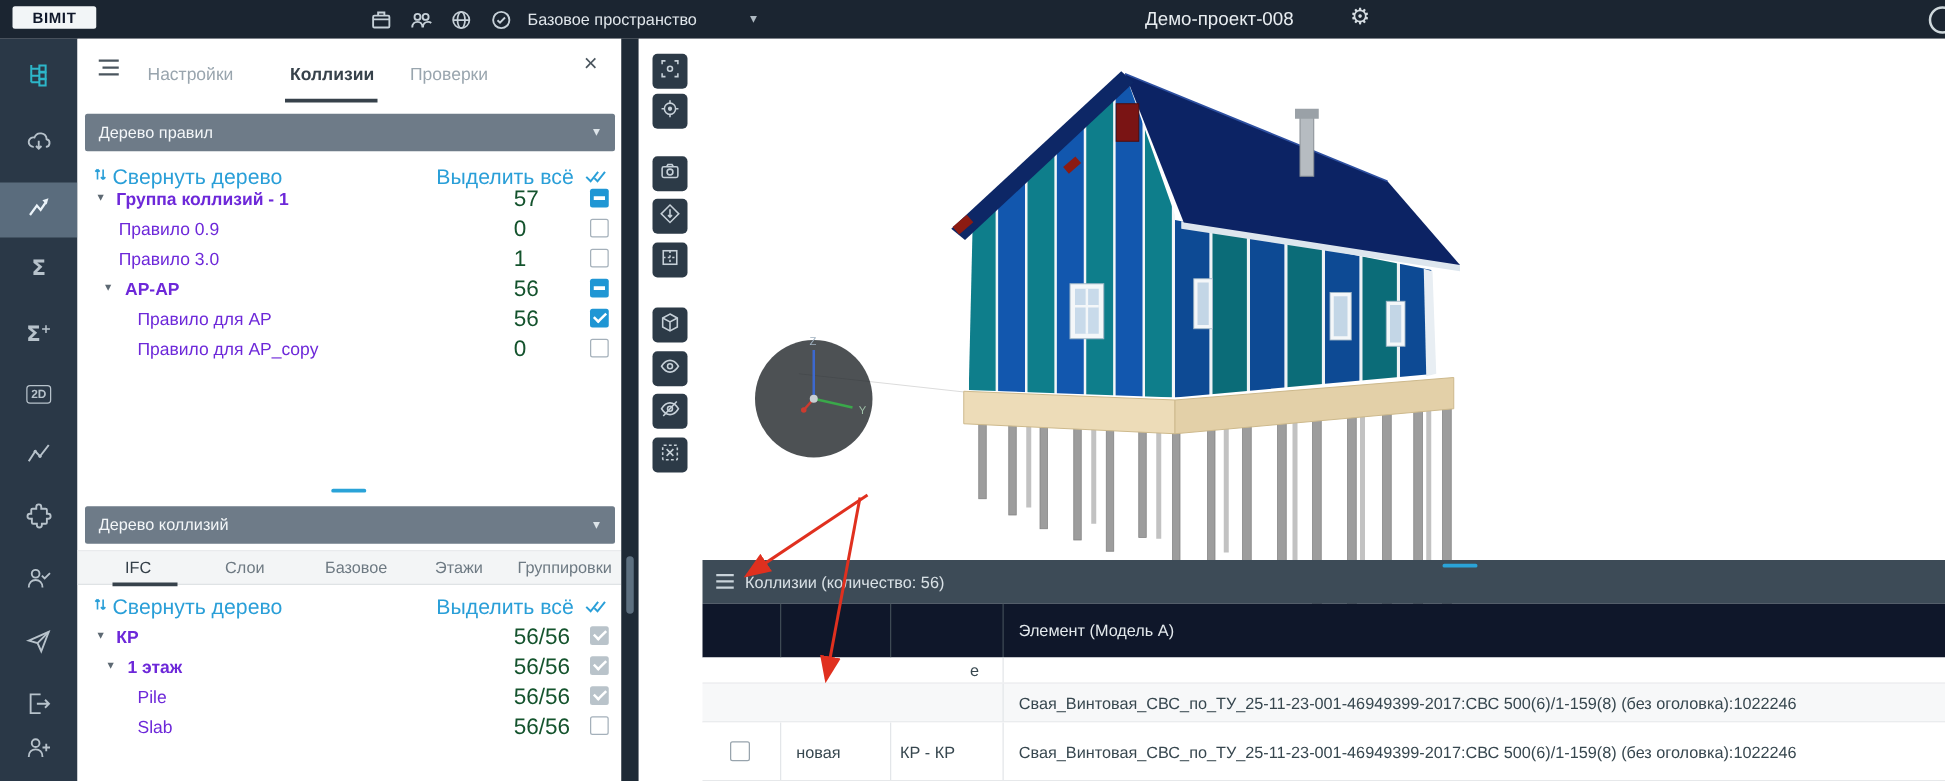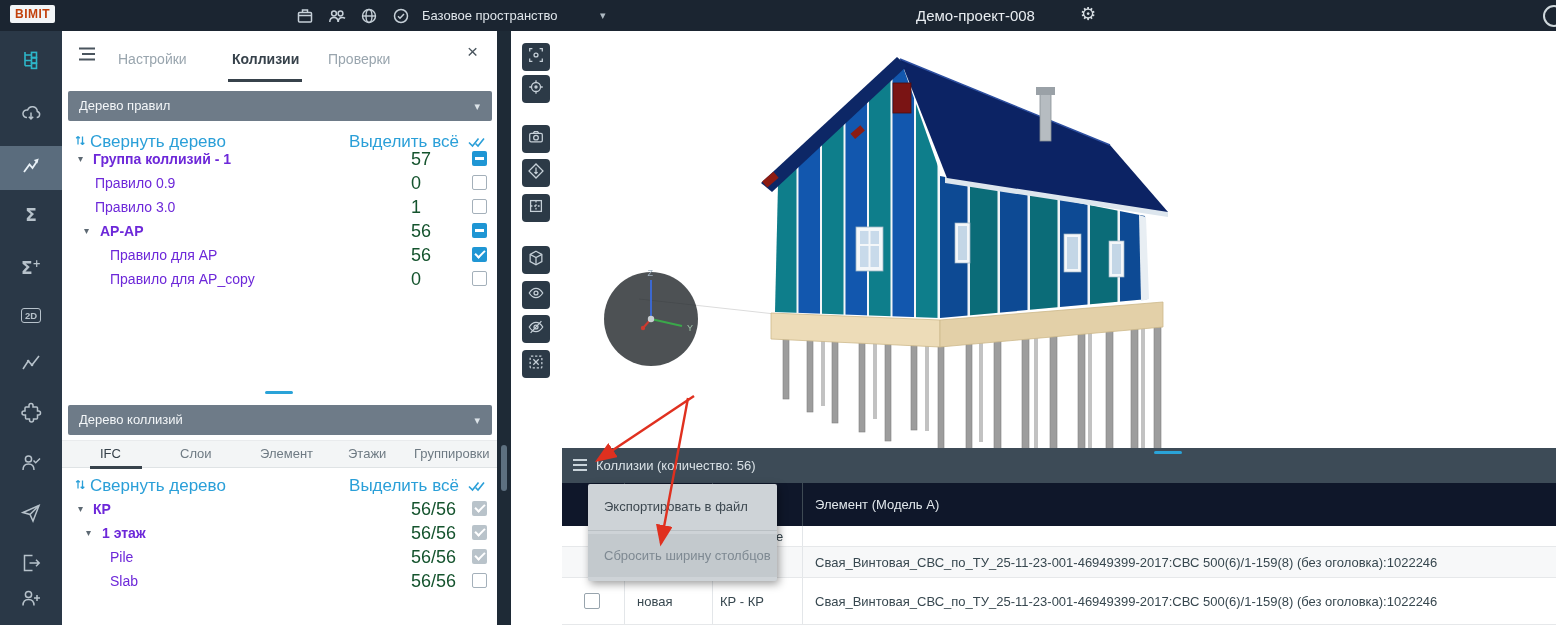--- a/index.html
+++ b/index.html
@@ -1,20 +1,20 @@
 <!DOCTYPE html>
 <html><head>
 <meta charset="utf-8">
 <style>
 *{margin:0;padding:0;box-sizing:border-box}
 html,body{width:1556px;height:625px;overflow:hidden;font-family:"Liberation Sans",sans-serif;background:#fff}
 .app{position:absolute;left:0;top:0;width:1556px;height:625px}
 
 .topbar{position:absolute;left:0;top:0;width:1556px;height:31px;background:#1b2531}
-.logo{position:absolute;left:10px;top:5px;background:#f2f5f7;color:#c2410c;font-weight:bold;font-size:12px;padding:2px 5px;border-radius:2px;letter-spacing:.5px}
+.logo{position:absolute;left:10px;top:5px;background:#f2f5f7;color:#0f172a;font-weight:bold;font-size:12px;padding:2px 16px;border-radius:2px;letter-spacing:.5px}
 .tb-icon{position:absolute;top:6px;width:20px;height:20px;cursor:pointer}
 .workspace{position:absolute;left:422px;top:0;width:200px;height:31px;line-height:31px;color:#dfe5ea;font-size:13px;cursor:pointer}
 .ws-caret{position:absolute;left:178px;top:0;color:#aeb9c2;font-size:11px}
 .project-title{position:absolute;left:916px;top:0;line-height:31px;color:#e8edf1;font-size:15px}
 .gear{position:absolute;left:1080px;top:3px;color:#d6dde2;font-size:18px;font-family:"DejaVu Sans",sans-serif;cursor:pointer}
 .corner-avatar{position:absolute;right:-9px;top:5px;width:22px;height:22px;border:2px solid #cfd8dc;border-radius:50%}
 
 .rail{position:absolute;left:0;top:31px;width:62px;height:594px;background:#2a3847;overflow:hidden}
 .rail-item{position:absolute;left:0;width:62px;height:44px;display:flex;align-items:center;justify-content:center;cursor:pointer}
 .rail-item.active{background:#5a6c7d}
@@ -251,21 +251,21 @@
 
     <div class="handle-blue" style="left:203px;top:360px;width:28px;height:3px"></div>
 
     <div class="sec-head" style="top:374px">
       <span>Дерево коллизий</span>
       <span class="sec-chev">▾</span>
     </div>
     <div class="subtabs">
       <span class="subtab active" style="left:38px">IFC</span>
       <span class="subtab" style="left:118px">Слои</span>
-      <span class="subtab" style="left:198px">Элемент</span>
+      <span class="subtab" style="left:198px">Базовое</span>
       <span class="subtab" style="left:286px">Этажи</span>
       <span class="subtab" style="left:352px">Группировки</span>
       <span class="subtab-underline"></span>
     </div>
     <span class="lnk-icon" style="left:12px;top:446px">
       <svg width="12" height="13" viewBox="0 0 12 13" fill="none" stroke="#2a9fd8" stroke-width="1.3">
           <path d="M4 2.5 V10.5 M4 2.5 L2.2 4.3 M4 2.5 L5.8 4.3 M8.5 10.5 V2.5 M8.5 10.5 L6.7 8.7 M8.5 10.5 L10.3 8.7"></path>
         </svg>
     </span>
     <span class="lnk" style="left:28px;top:445px">Свернуть дерево</span>
@@ -498,25 +498,20 @@
     <div class="bp-row" style="top:130px;height:47px">
       <span class="colsep" style="left:62px"></span>
       <span class="colsep" style="left:150px"></span>
       <span class="colsep" style="left:240px"></span>
       <span class="row-cb"></span>
       <span class="cell" style="left:75px;line-height:47px">новая</span>
       <span class="cell" style="left:158px;line-height:47px">КР - КР</span>
       <span class="cell" style="left:253px;line-height:47px">Свая_Винтовая_СВС_по_ТУ_25-11-23-001-46949399-2017:СВС 500(6)/1-159(8) (без оголовка):1022246</span>
     </div>
 
-    <div class="ctx-menu">
-      <div class="ctx-item" style="top:0;height:46px;line-height:46px;color:#3c474f">Экспортировать в файл</div>
-      <div class="ctx-sep"></div>
-      <div class="ctx-item" style="top:50px;height:43px;line-height:43px;color:#7e8992;background:#c3c9cd">Сбросить ширину столбцов</div>
-    </div>
   </section>
 
   <svg class="annot" viewBox="0 0 1556 625">
     <defs>
       <marker id="ah" markerWidth="9" markerHeight="7" refX="7.5" refY="3.5" orient="auto">
         <path d="M0 0 L9 3.5 L0 7 Z" fill="#e0301f"></path>
       </marker>
     </defs>
     <line x1="694" y1="396" x2="598" y2="460" stroke="#e0301f" stroke-width="2.4" marker-end="url(#ah)"></line>
     <line x1="688" y1="398" x2="661" y2="543" stroke="#e0301f" stroke-width="2.4" marker-end="url(#ah)"></line>

